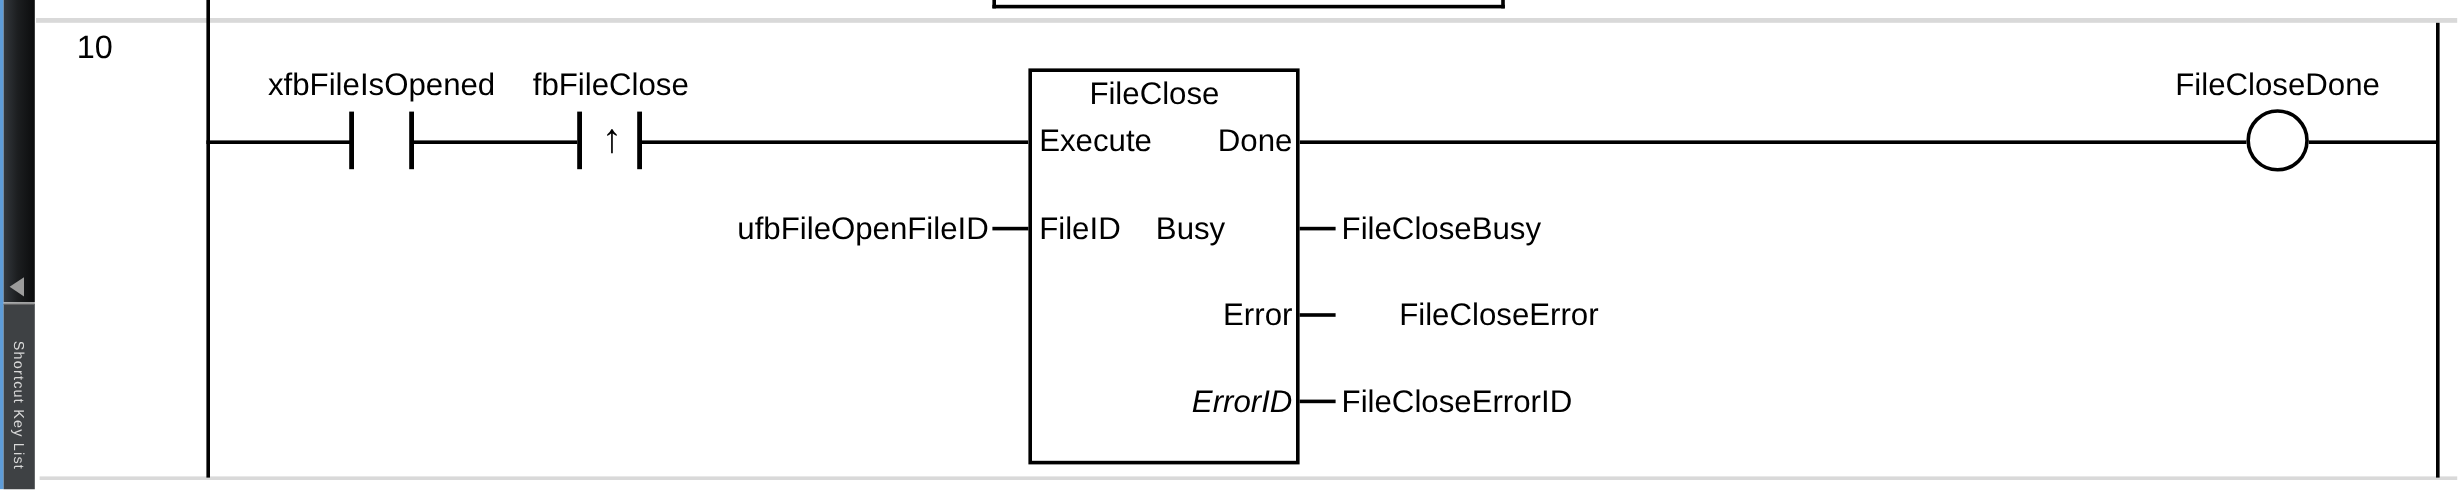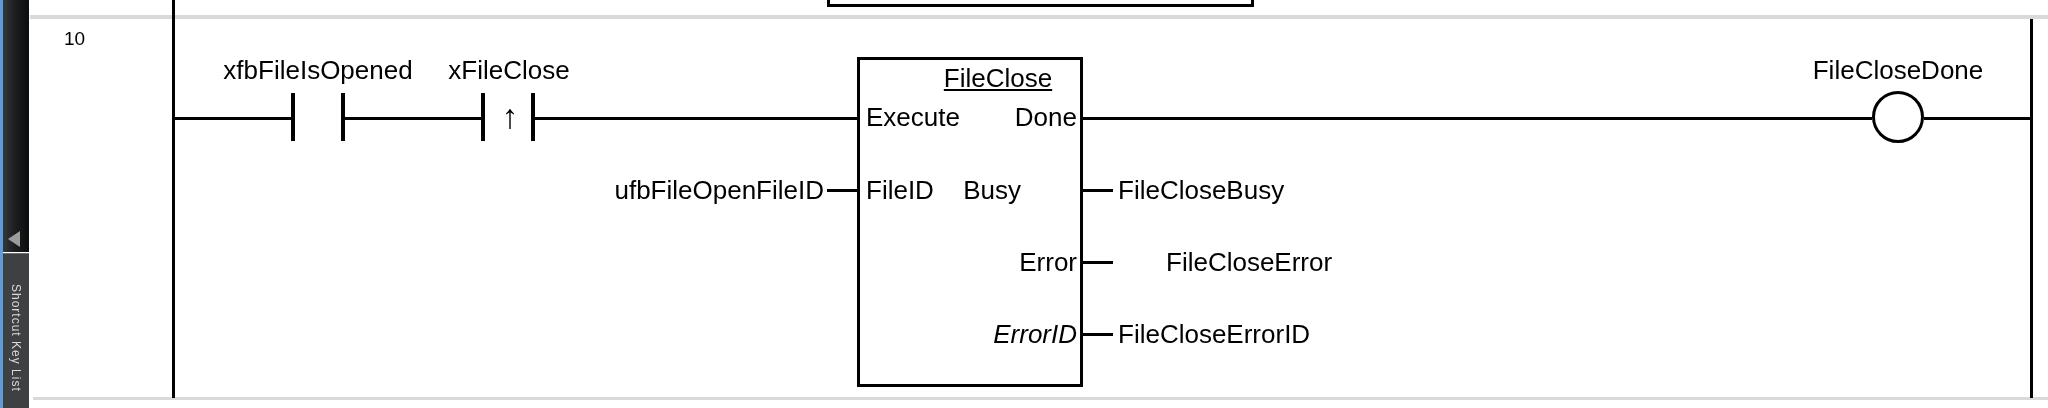--- a/index.html
+++ b/index.html
@@ -40,47 +40,47 @@
 </head>
 <body>
 
 <div class="stage">
 
   <div class="abs prev-box"></div>
 
   <div class="abs sep" style="left:30px;top:15px;width:2018px;height:4px;"></div>
   <div class="abs sep" style="left:33px;top:397px;width:2015px;height:3px;"></div>
 
-  <div class="abs lbl" style="left:64px;top:26px;font-size:19px;">10</div>
+  <div class="abs lbl" style="left:64px;top:26px;font-size:27px;">10</div>
 
   <div class="abs rail" style="left:172px;top:0;height:398px;"></div>
   <div class="abs rail" style="left:2030px;top:19px;height:379px;"></div>
 
   <div class="abs wire" style="left:172px;top:117px;width:123px;"></div>
   <div class="abs wire" style="left:345px;top:117px;width:136px;"></div>
   <div class="abs wire" style="left:535px;top:117px;width:322px;"></div>
   <div class="abs wire" style="left:1083px;top:117px;width:789px;"></div>
   <div class="abs wire" style="left:1924px;top:117px;width:106px;"></div>
 
   <div class="abs lbl ctr" style="left:318px;top:57px;">xfbFileIsOpened</div>
   <div class="abs" style="left:285px;top:90px;width:66px;height:54px;">
     <div class="abs bar" style="left:6px;top:3px;"></div>
     <div class="abs bar" style="left:56px;top:3px;"></div>
   </div>
 
-  <div class="abs lbl ctr" style="left:509px;top:57px;">xFileClose</div>
+  <div class="abs lbl ctr" style="left:509px;top:57px;">fbFileClose</div>
   <div class="abs" style="left:475px;top:90px;width:66px;height:54px;">
     <div class="abs bar" style="left:6px;top:3px;"></div>
     <div class="abs bar" style="left:56px;top:3px;"></div>
   </div>
   <div class="abs lbl ctr edge-arrow" style="left:510px;">↑</div>
 
 
   <div class="abs fb-box"></div>
-  <div class="abs lbl ctr" style="left:998px;top:65px;text-decoration:underline;">FileClose</div>
+  <div class="abs lbl ctr" style="left:962px;top:65px;">FileClose</div>
 
   <div class="abs lbl" style="left:866px;top:104px;">Execute</div>
   <div class="abs lbl rt" style="right:971px;top:104px;">Done</div>
   <div class="abs lbl" style="left:866px;top:177px;text-align:right;">FileID</div>
   <div class="abs lbl rt" style="right:1027px;top:177px;">Busy</div>
   <div class="abs lbl rt" style="right:971px;top:249px;">Error</div>
   <div class="abs lbl rt" style="right:971px;top:321px;font-style:italic;">ErrorID</div>
 
   <div class="abs lbl rt" style="right:1224px;top:177px;">ufbFileOpenFileID</div>
   <div class="abs wire" style="left:827px;top:189px;width:30px;"></div>

